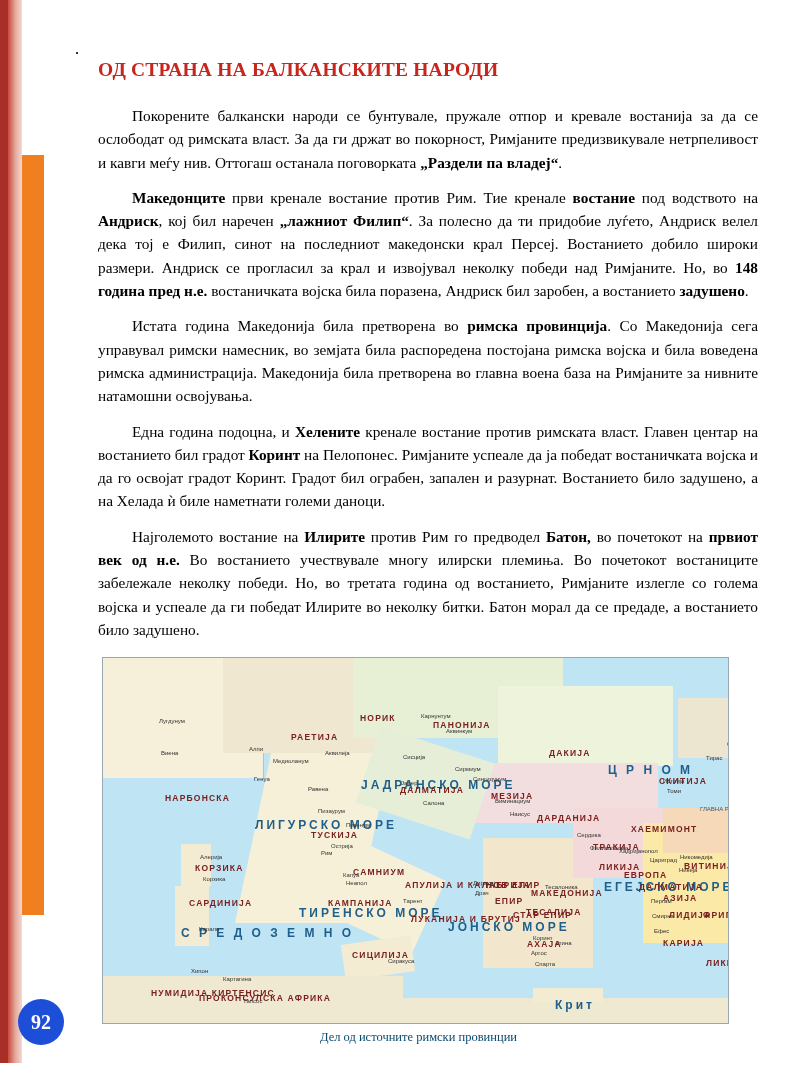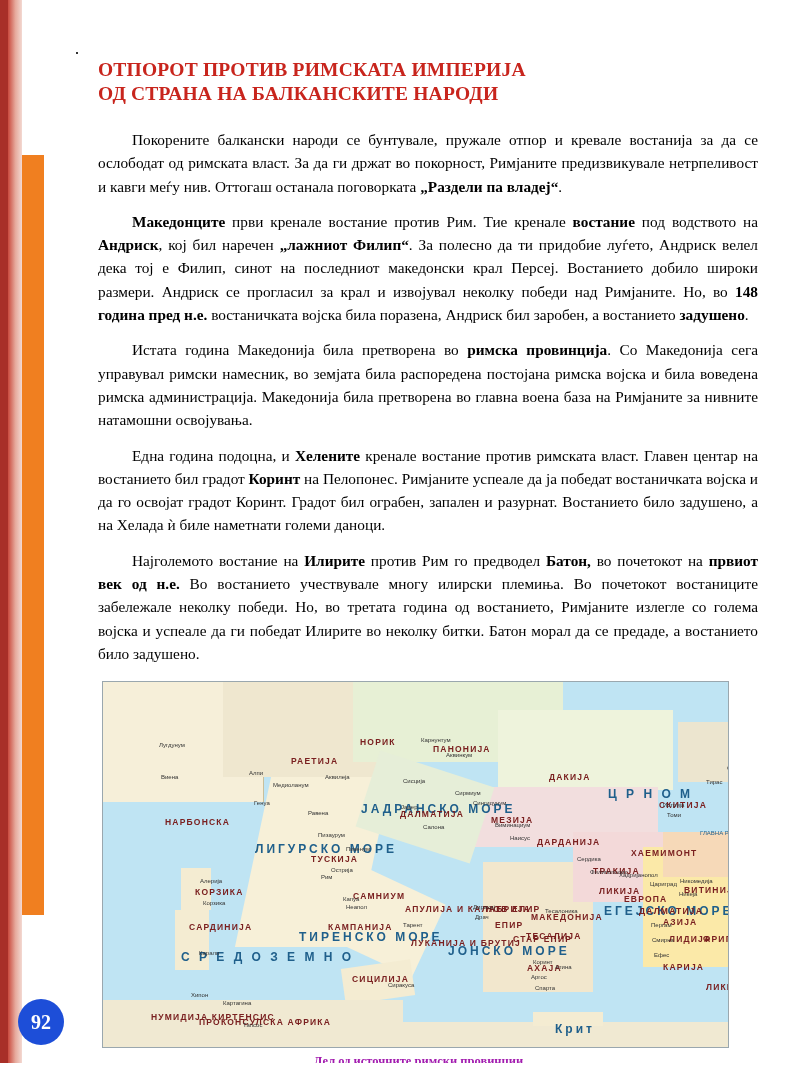--- a/index.html
+++ b/index.html
@@ -128,22 +128,21 @@
   .cap.mid { font-size: 8.5px; font-weight: bold; letter-spacing: 1.2px; color: #7a2020; }
   .cap.sm { font-size: 6px; color: #333; }
   .cap.blue { color: #1f5f8b; }
 
   .caption {
     width: 625px;
     margin-left: 4px;
     text-align: center;
     font-size: 12.5px;
     margin-top: 6px;
-    color: #a21caf;
-    font-weight: bold;
+    color: #0c4a6e;
   }
 
   .bottom-rule {
     position: absolute;
     left: 0;
     top: 1063px;
     width: 804px;
     height: 16px;
     background: #ffffff;
   }
@@ -166,21 +165,20 @@
   <div class="side-title">ВЛИЈАНИЕТО НА РИМСКАТА ИМПЕРИЈА НА БАЛКАНОТ</div>
 </div>
 
 <div class="tiny-dot"></div>
 
 <div class="page-badge">92</div>
 
 <div class="content">
 
   <div class="chapter-title">
-    <div>ОТПОРОТ ПРОТИВ РИМСКАТА ИМПЕРИЈА</div>
     <div>ОД СТРАНА НА БАЛКАНСКИТЕ НАРОДИ</div>
   </div>
 
   <div class="body-text" id="body-text">
       <p><span>Покорените балкански народи се бунтувале, пружале отпор и кревале востанија за да се ослободат од римската власт. За да ги држат во покорност, Римјаните предизвикувале нетрпеливост и кавги меѓу нив. Оттогаш останала поговорката </span><span class="b">„Раздели па владеј“</span><span>.</span></p>
       <p><span class="b">Македонците</span><span> први кренале востание против Рим. Тие кренале </span><span class="b">востание</span><span> под водството на </span><span class="b">Андриск</span><span>, кој бил наречен </span><span class="b">„лажниот Филип“</span><span>. За полесно да ти придобие луѓето, Андриск велел дека тој е Филип, синот на последниот македонски крал Персеј. Востанието добило широки размери. Андриск се прогласил за крал и извојувал неколку победи над Римјаните. Но, во </span><span class="b">148 година пред н.е.</span><span> востаничката војска била поразена, Андриск бил заробен, а востанието </span><span class="b">задушено</span><span>.</span></p>
       <p><span>Истата година Македонија била претворена во </span><span class="b">римска провинција</span><span>. Со Македонија сега управувал римски намесник, во земјата била распоредена постојана римска војска и била воведена римска администрација. Македонија била претворена во главна воена база на Римјаните за нивните натамошни освојувања.</span></p>
       <p><span>Една година подоцна, и </span><span class="b">Хелените</span><span> кренале востание против римската власт. Главен центар на востанието бил градот </span><span class="b">Коринт</span><span> на Пелопонес. Римјаните успеале да ја победат востаничката војска и да го освојат градот Коринт. Градот бил ограбен, запален и разурнат. Востанието било задушено, а на Хелада ѝ биле наметнати големи даноци.</span></p>
       <p><span>Најголемото востание на </span><span class="b">Илирите</span><span> против Рим го предводел </span><span class="b">Батон,</span><span> во почетокот на </span><span class="b">првиот век од н.е.</span><span> Во востанието учествувале многу илирски племиња. Во почетокот востаниците забележале неколку победи. Но, во третата година од востанието, Римјаните излегле со голема војска и успеале да ги победат Илирите во неколку битки. Батон морал да се предаде, а востанието било задушено.</span></p>
     </div>

